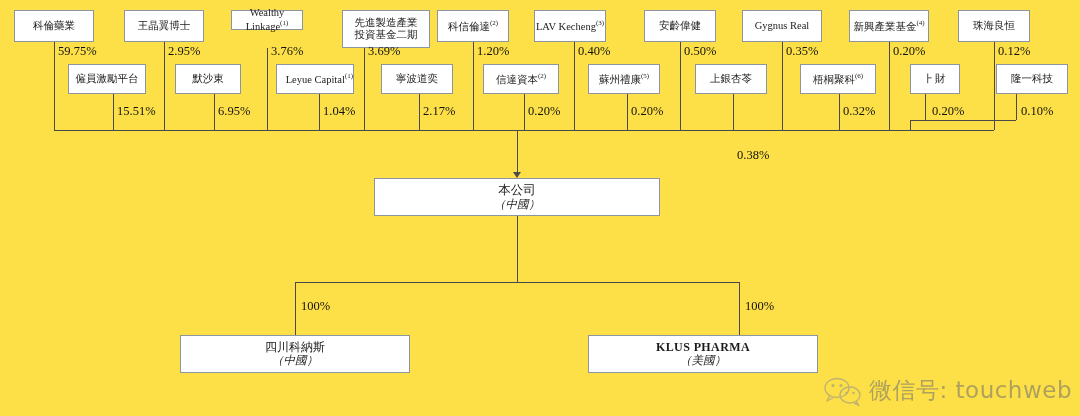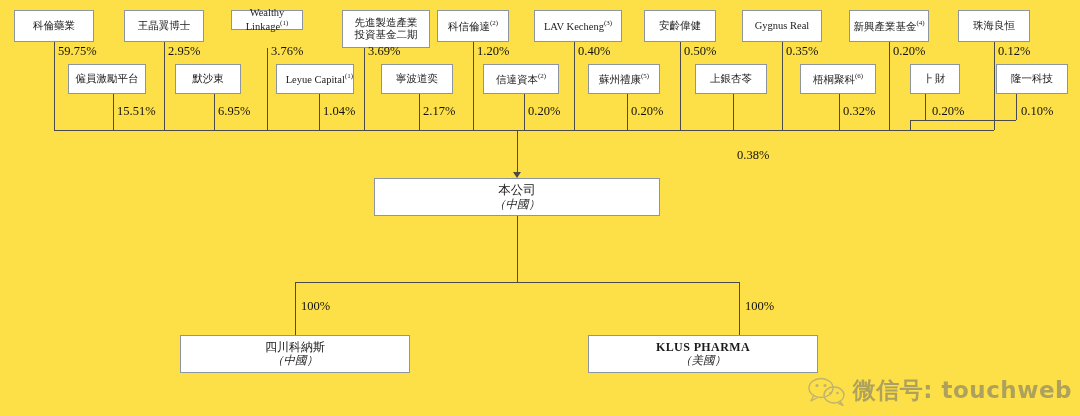--- a/index.html
+++ b/index.html
@@ -83,21 +83,20 @@
   #watermark {
     position: absolute;
     right: 8px;
     bottom: 10px;
     display: flex;
     align-items: center;
     gap: 6px;
     opacity: .55;
     z-index: 8;
     pointer-events: none;
-    font-weight: bold;
   }
   #watermark .wm-text {
     font-family: "DejaVu Sans", "Liberation Sans", sans-serif;
     font-size: 23px;
     color: #6f6f6f;
     letter-spacing: .5px;
     white-space: nowrap;
   }
   #watermark svg { display: block; }
 </style>
@@ -121,21 +120,21 @@
 
   <div class="node tier1" style="left:342px; top:10px; width:88px;  height:38px;">
     <span class="ln">先進製造產業</span>
     <span class="ln">投資基金二期</span>
   </div>
 
   <div class="node tier1" style="left:437px; top:10px; width:72px;  height:32px;">
     <span class="ln">科信倫達<span class="sup">(2)</span></span>
   </div>
 
-  <div class="node tier1" style="left:534px; top:10px; width:88px;  height:32px;">
+  <div class="node tier1" style="left:534px; top:10px; width:72px;  height:32px;">
     <span class="ln">LAV Kecheng<span class="sup">(3)</span></span>
   </div>
 
   <div class="node tier1" style="left:644px; top:10px; width:72px;  height:32px;">
     <span class="ln">安齡偉健</span>
   </div>
 
   <div class="node tier1" style="left:742px; top:10px; width:80px;  height:32px;">
     <span class="ln">Gygnus Real</span>
   </div>

